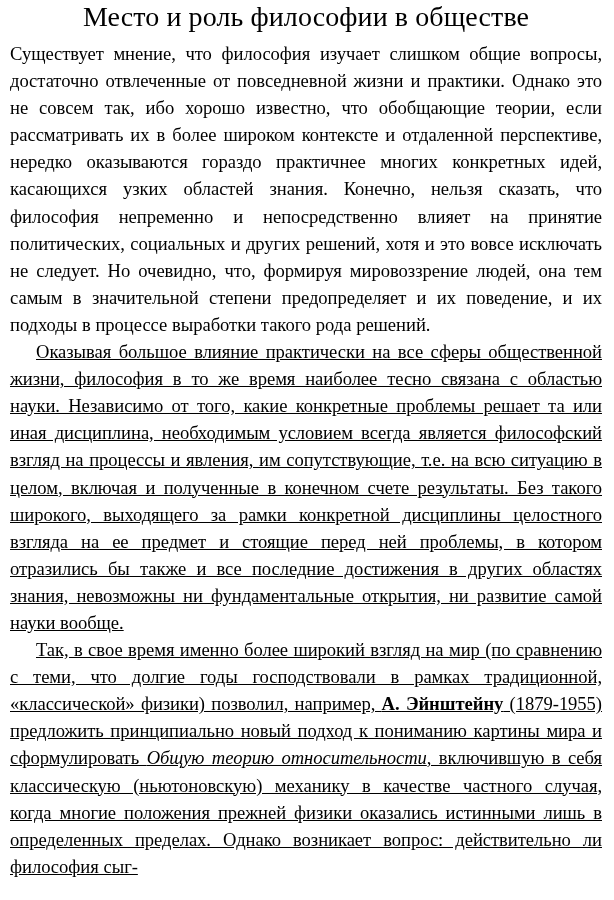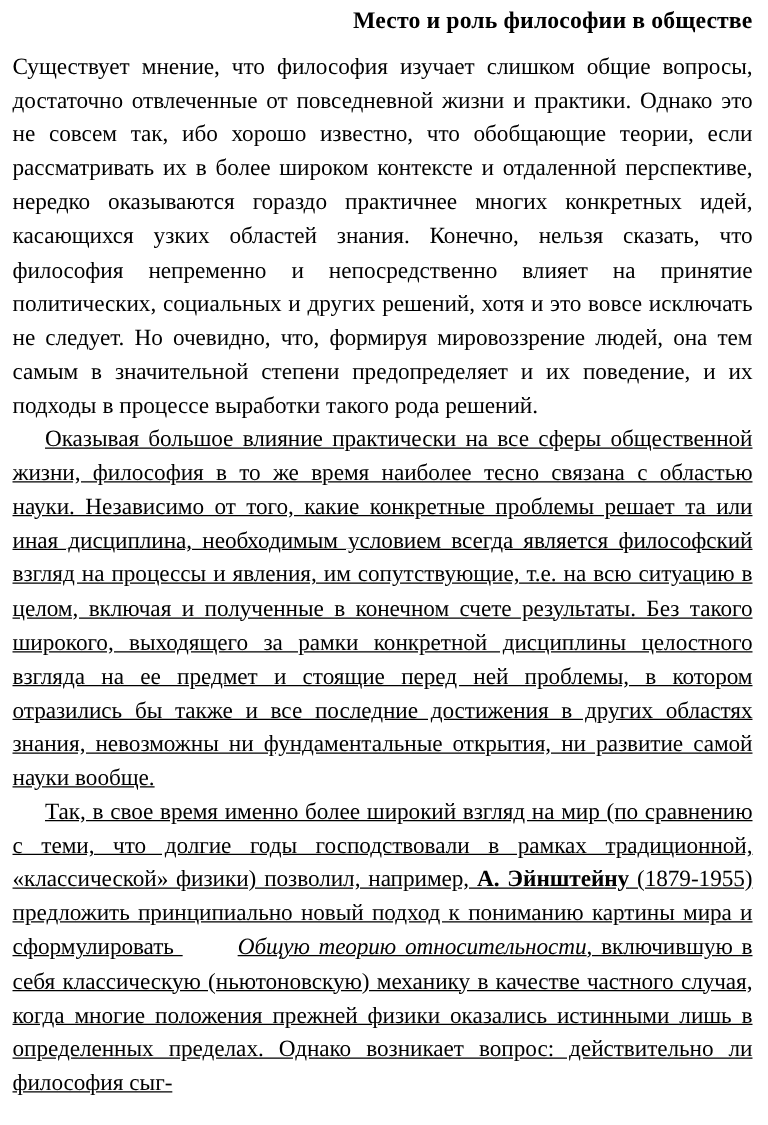--- a/index.html
+++ b/index.html
@@ -15,23 +15,23 @@
     overflow: hidden;
   }
   .page {
     width: 614px;
     height: 900px;
     box-sizing: border-box;
     padding: 0 12px 0 10px;
     position: relative;
   }
   .page-title {
-    text-align: right;
-    font-weight: bold;
-    font-size: 19px;
+    text-align: center;
+    font-weight: normal;
+    font-size: 28px;
     line-height: 26px;
     letter-spacing: 0.1px;
     margin: 4px 0 0 0;
     padding-bottom: 2px;
     white-space: nowrap;
   }
   .body-text {
     margin-top: 8px;
   }
   p {
@@ -42,21 +42,20 @@
     text-justify: inter-word;
     letter-spacing: -0.05px;
     word-spacing: 0.2px;
   }
   p.indent {
     text-indent: 26px;
     text-decoration: underline;
   }
   .it {
     font-style: italic;
-    margin-left: 44px;
   }
   .bd {
     font-weight: bold;
   }
 </style>
 </head>
 <body>
 
 <div class="page">
 

